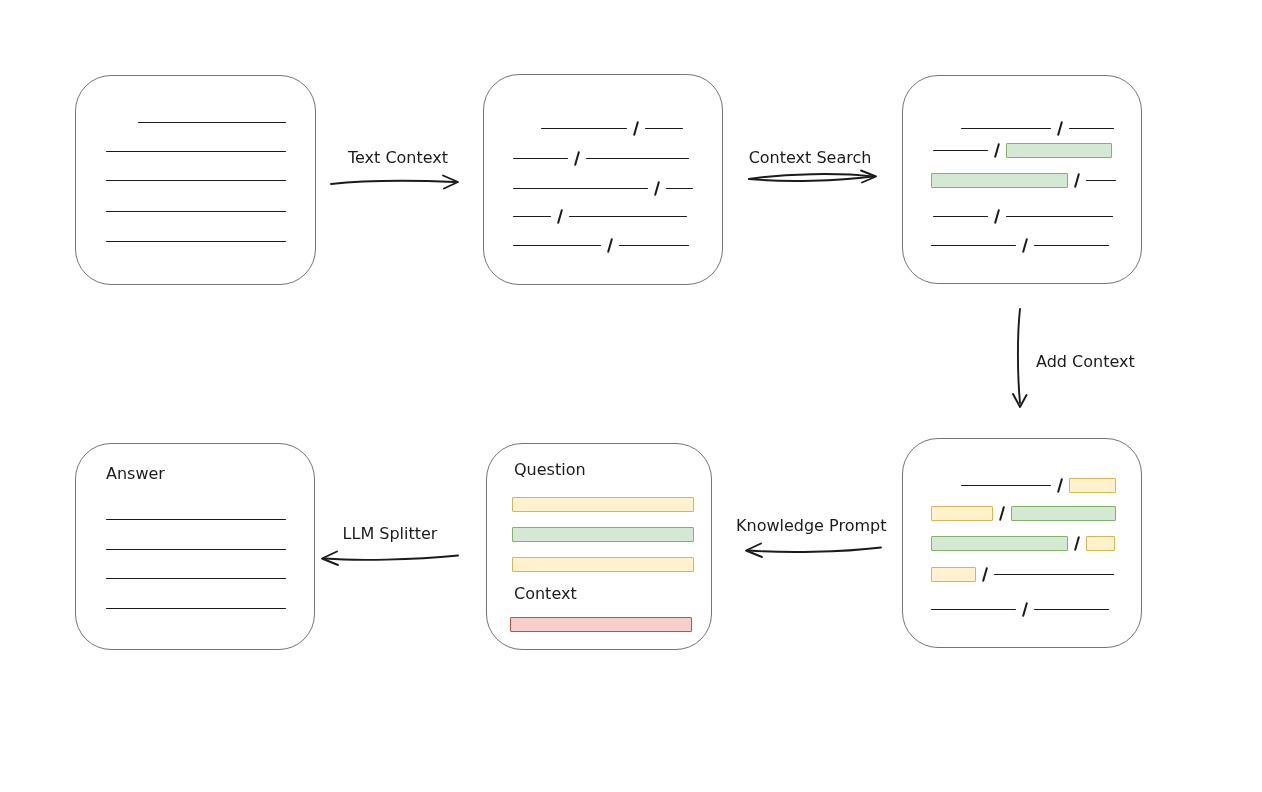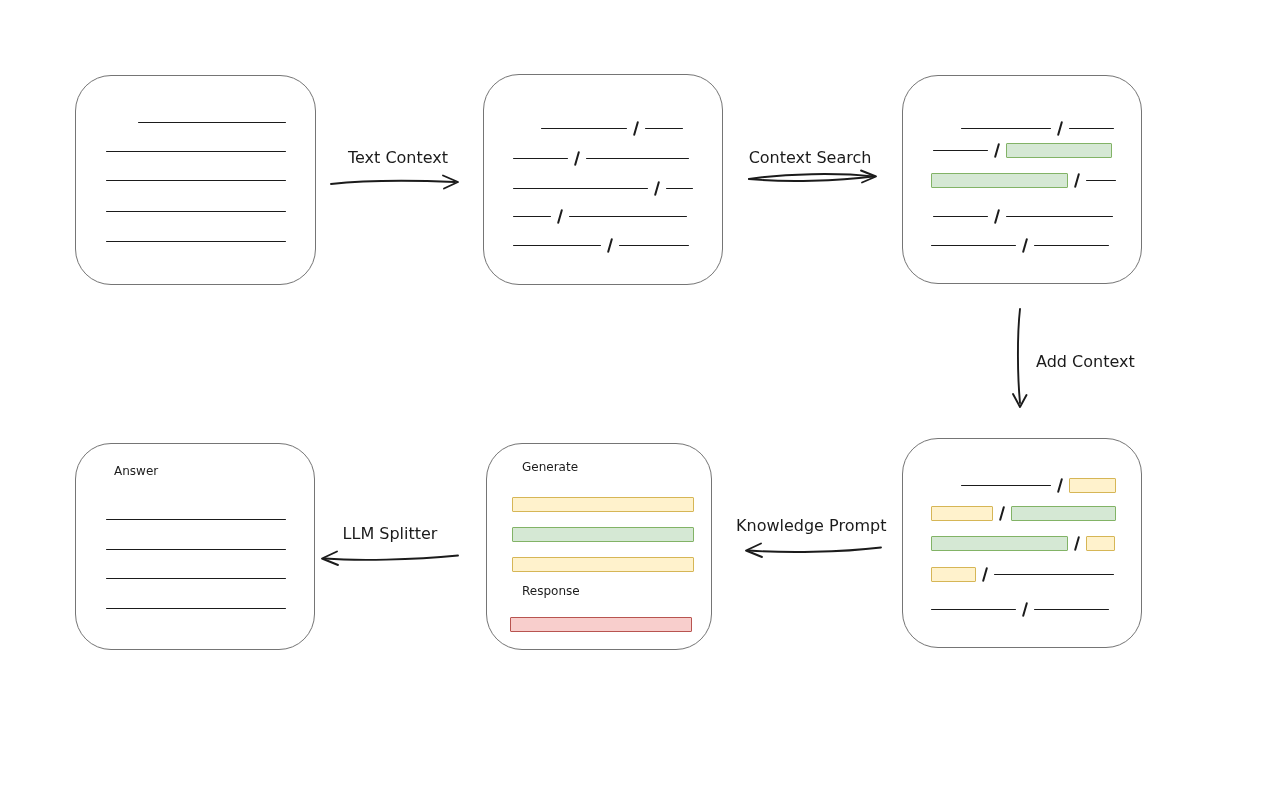--- a/index.html
+++ b/index.html
@@ -20,21 +20,21 @@
     position:absolute;border:1.4px solid var(--box-border);
     border-radius:36px;background:#ffffff;box-sizing:border-box;
   }
   .chunk-row{position:absolute;height:16px;display:flex;align-items:center;gap:8px;}
   .hline{height:0;border-top:1.8px solid var(--ink);border-radius:1px;flex:none;}
   .slash{width:2px;height:15px;background:var(--ink);transform:rotate(16deg);border-radius:1px;flex:none;}
   .chunk{height:13px;border:1.5px solid;border-radius:1px;flex:none;box-sizing:content-box;}
   .chunk.green{background:var(--green-fill);border-color:var(--green-stroke);}
   .chunk.yellow{background:var(--yellow-fill);border-color:var(--yellow-stroke);}
   .chunk.red{background:var(--red-fill);border-color:var(--red-stroke);}
-  .node-label{position:absolute;font-size:12px;white-space:nowrap;margin-left:8px;}
+  .node-label{position:absolute;font-size:16px;white-space:nowrap;}
   .flow-label{position:absolute;font-size:16px;text-align:center;white-space:nowrap;}
   .arrow-svg{position:absolute;overflow:visible;}
   .arrow-svg path,.arrow-svg polyline{
     fill:none;stroke:var(--ink);stroke-width:1.9;
     stroke-linecap:round;stroke-linejoin:round;
   }
   .caption{position:absolute;font-size:18px;white-space:nowrap;letter-spacing:.2px;}
 </style>
 </head>
 <body>
@@ -137,22 +137,22 @@
         <div class="hline" style="width: 120px;"></div>
       </div>
       <div class="chunk-row" style="top: 162px; left: 28px;">
         <div class="hline" style="width: 85px;"></div>
         <span class="slash"></span>
         <div class="hline" style="width: 75px;"></div>
       </div>
     </div>
 
   <div class="node" style="left:486px;top:443px;width:226px;height:207px">
-    <span class="node-label" style="left:27px;top:16px">Generate</span>
-    <span class="node-label" style="left:27px;top:140px">Response</span>
+    <span class="node-label" style="left:27px;top:16px">Question</span>
+    <span class="node-label" style="left:27px;top:140px">Context</span>
   <div class="chunk-row" style="top: 52px; left: 25px;">
         <div class="chunk yellow" style="width: 180px;"></div>
       </div>
       <div class="chunk-row" style="top: 82px; left: 25px;">
         <div class="chunk green" style="width: 180px;"></div>
       </div>
       <div class="chunk-row" style="top: 112px; left: 25px;">
         <div class="chunk yellow" style="width: 180px;"></div>
       </div>
       <div class="chunk-row" style="top: 172px; left: 23px;">

